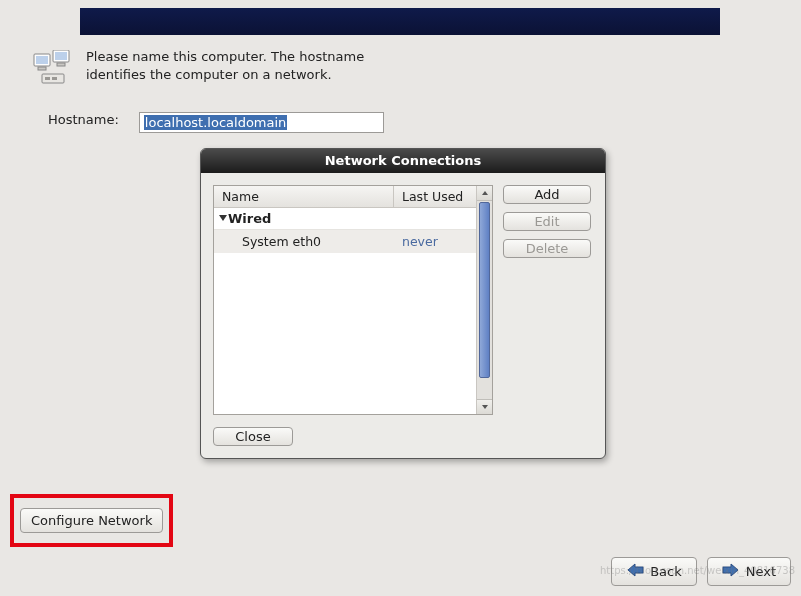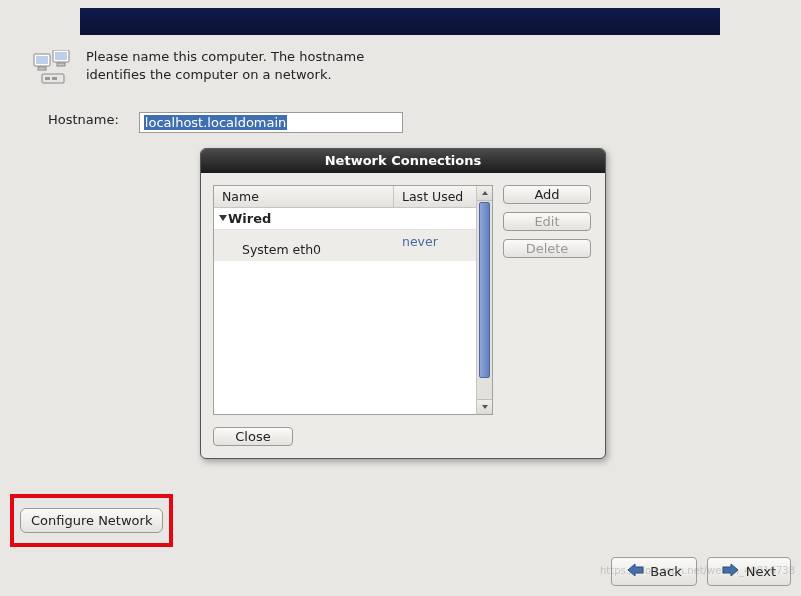--- a/index.html
+++ b/index.html
@@ -32,21 +32,21 @@
     margin-top: 2px;
   }
   .intro-text { line-height: 1.35; }
   .hostname-row {
     position: absolute;
     top: 112px; left: 16px;
     display: flex; align-items: flex-start; gap: 20px; margin-left: 32px;
   }
   .hostname-label { }
   .hostname-input {
-    width: 264px;
+    width: 245px;
     border: 1px solid #9c9a97;
     background: #fff;
     padding: 2px 4px;
     font: inherit;
   }
   .hostname-input .seltext {
     background: #3f6fb0;
     color: #fff;
     padding: 0 1px;
   }
@@ -102,21 +102,21 @@
     padding: 3px 4px;
     font-weight: bold;
     border-bottom: 1px solid #e6e4e0;
   }
   .group-row svg { width:10px; height:10px; }
   .item-row {
     display:flex;
     background:#eeece9;
     font-size:12.5px;
   }
-  .item-row .cell-name { flex:1; padding: 12px 8px 4px 28px; }
+  .item-row .cell-name { flex:1; padding: 4px 8px 4px 28px; }
   .item-row .cell-last { width: 82px; padding:4px 8px; color:#4a6aa0; }
   .scrollbar {
     width:16px;
     background:#e3e1dd;
     border-left:1px solid #c9c6c1;
     position:relative;
   }
   .scrollbar .up, .scrollbar .down {
     height:15px;
     background: linear-gradient(#f0efec,#dcdad5);
@@ -150,21 +150,21 @@
   }
   .dialog-footer .btn { width: 80px; }
 
   
   .configure-wrap {
     position:absolute;
     left: 10px; top: 494px;
     border: 4px solid #e30613;
     padding: 10px 6px;
   }
-  .configure-wrap .btn { padding:4px 10px;border-radius:6px; }
+  .configure-wrap .btn { padding:4px 10px; }
 
   
   .nav {
     position:absolute;
     right: 10px; bottom: 10px;
     display:flex; gap:10px;
   }
   .nav .btn {
     display:flex; align-items:center; gap:6px;
     padding: 5px 14px;

